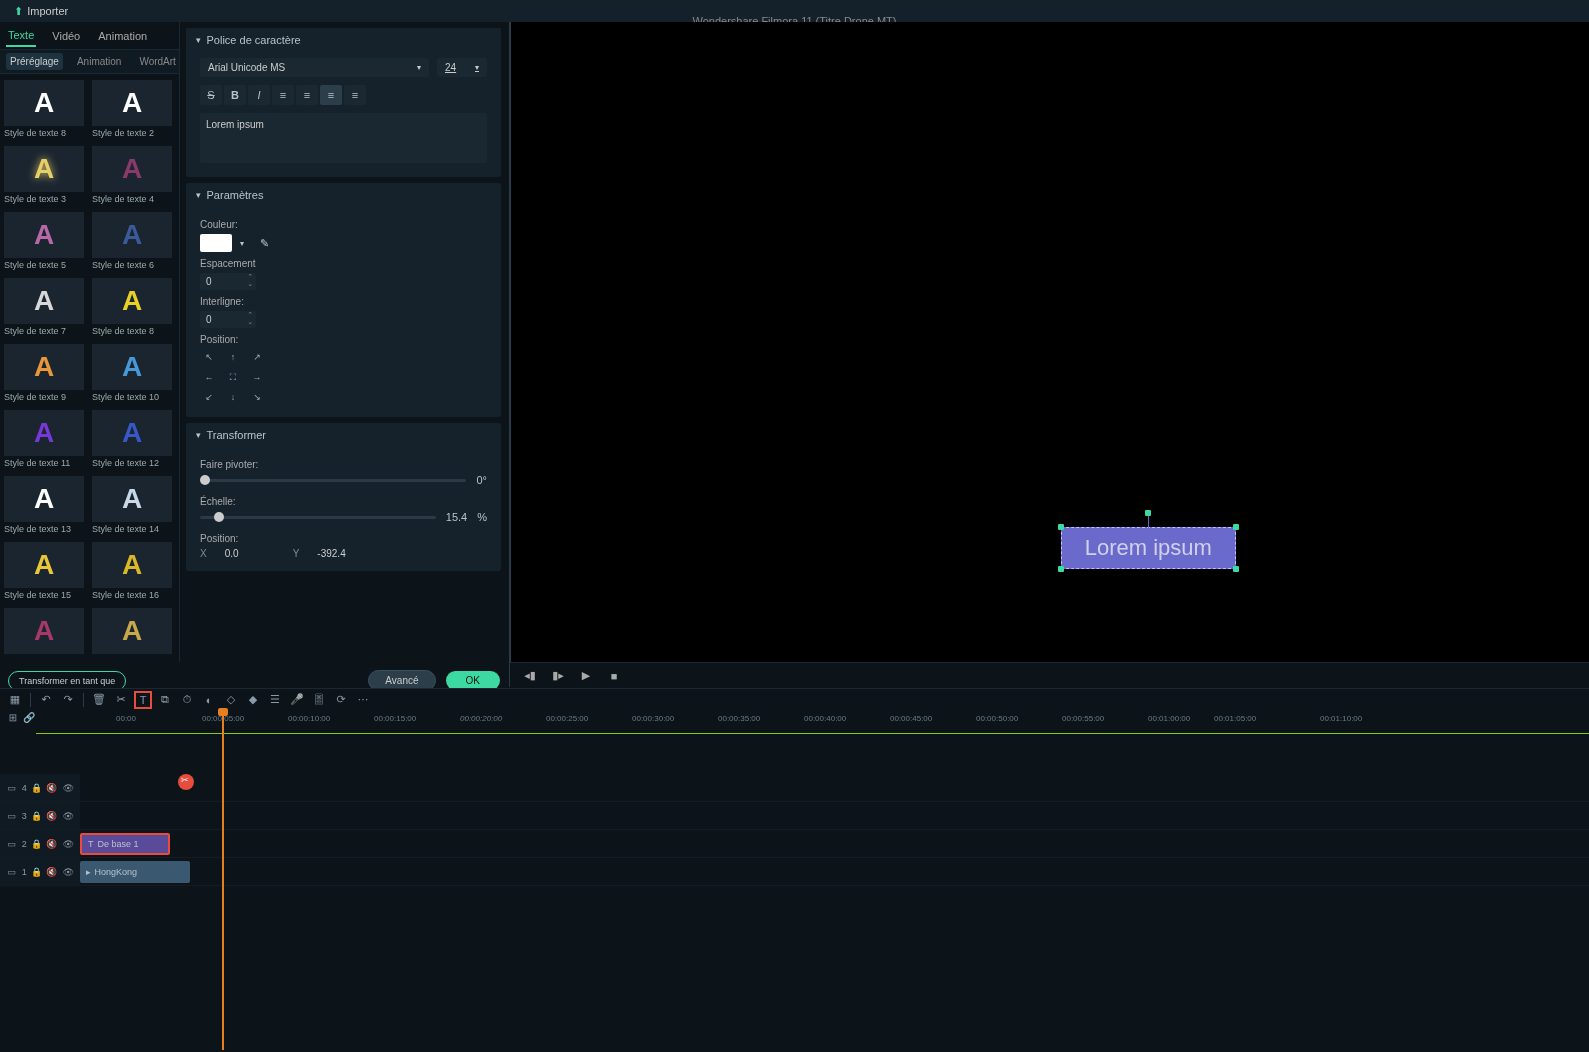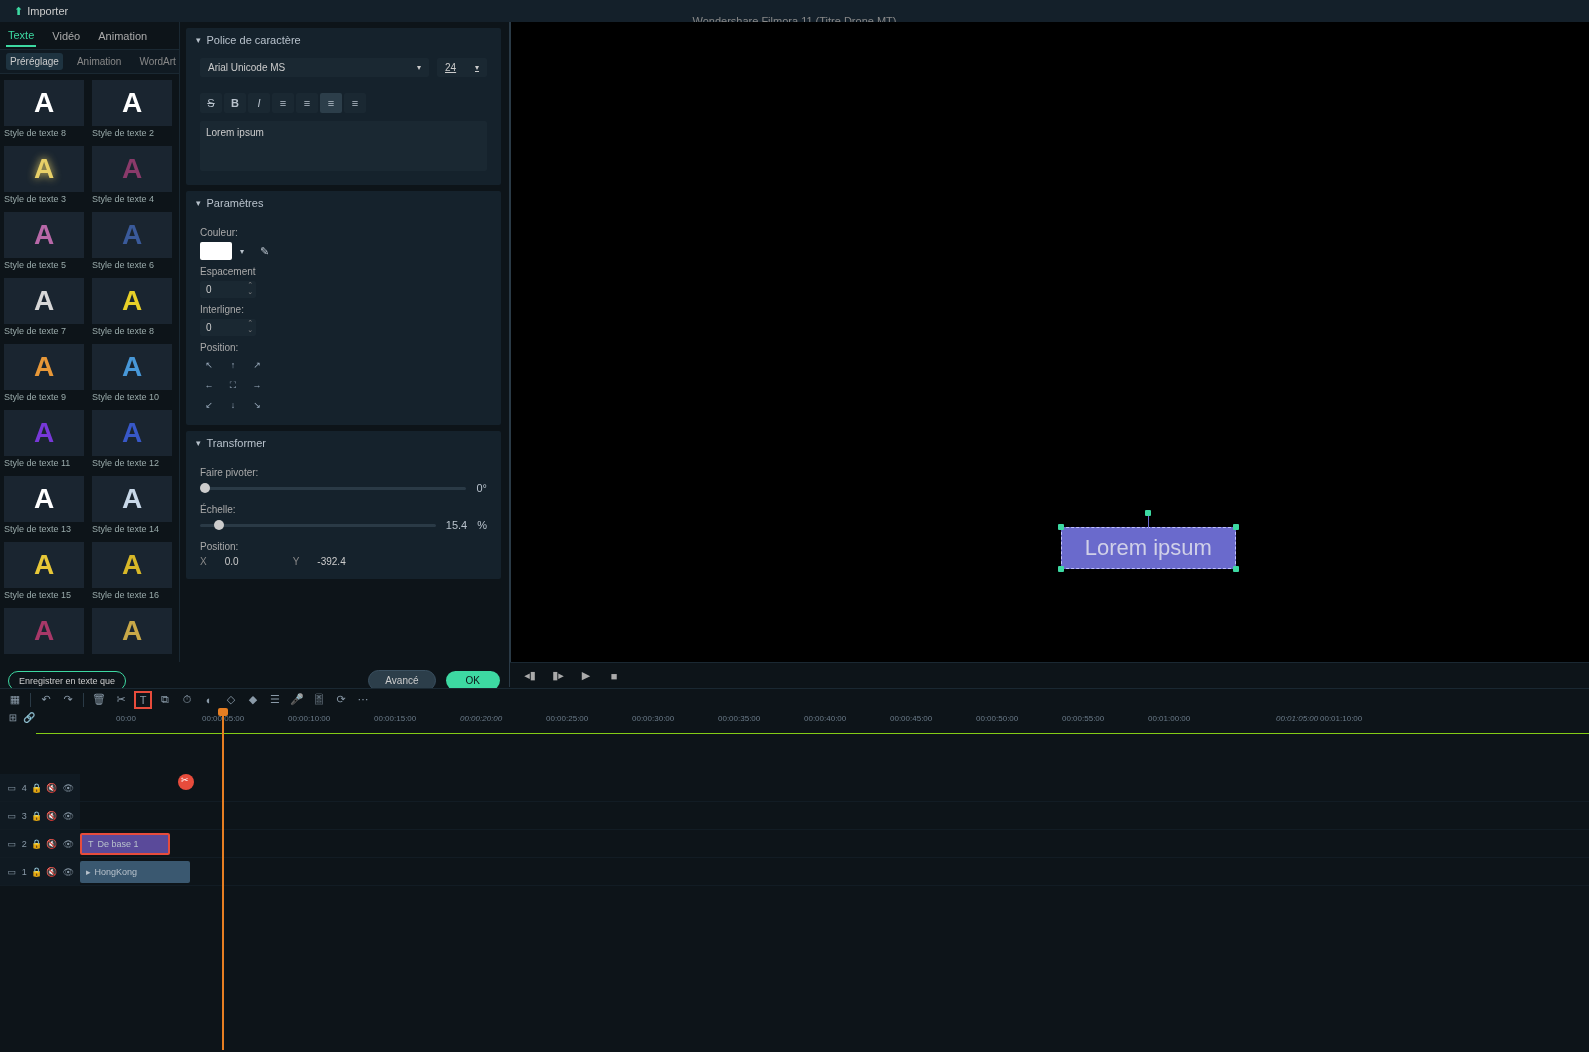--- a/index.html
+++ b/index.html
@@ -17,21 +17,21 @@
 .tabs-row2 .stab.active { background:#1e3340; color:#ccc; border-radius:3px;}
 .presets { display:flex; flex-wrap:wrap; padding:4px 0; overflow-y:auto; height:590px;}
 .preset { width:84px; height:66px; margin:0 2px 0 2px; text-align:center; cursor:pointer;}
 .preset .thumb { width:80px; height:46px; background:#1a2530; display:flex; align-items:center; justify-content:center; font-size:28px; font-weight:bold; margin:2px auto;}
 .preset .plabel { font-size:9px; color:#9aa; text-align:left; padding-left:2px;}
 .mid-col { width:327px; background:#0d1419; overflow-y:auto; padding:6px; }
 .panel { background:#15222c; margin-bottom:6px; border-radius:2px; }
 .panel-header { display:flex; align-items:center; padding:6px 10px; gap:6px; cursor:pointer; }
 .panel-header .chev { font-size:9px; }
 .panel-body { padding:6px 14px 12px 14px; }
-.font-row { display:flex; gap:8px; margin-bottom:16px;}
+.font-row { display:flex; gap:8px; margin-bottom:8px;}
 .font-select { flex:1; background:#1a2832; border:none; color:#ccc; padding:4px 8px; font-size:10px; border-radius:2px; display:flex; justify-content:space-between; align-items:center;}
 .size-select { width:50px; background:#1a2832; border:none; color:#ccc; padding:4px 8px; font-size:10px; border-radius:2px; display:flex; justify-content:space-between; align-items:center;text-decoration:underline;}
 .fmt-row { display:flex; gap:2px; margin-bottom:8px;}
 .fmt-btn { width:22px; height:20px; background:#1a2832; display:flex; align-items:center; justify-content:center; cursor:pointer; font-size:11px; border-radius:2px;}
 .fmt-btn.active { background:#2c3e4a; }
 .text-input { width:100%; height:50px; background:#1a2832; border:none; color:#ccc; padding:6px; font-size:10px; resize:none; border-radius:2px;}
 .param-label { font-size:10px; color:#aaa; margin:6px 0 4px 0; }
 .color-row { display:flex; gap:8px; align-items:center; }
 .color-swatch { width:32px; height:18px; background:#fff; border-radius:2px; }
 .num-input { width:56px; background:#1a2832; border:none; color:#ccc; padding:3px 18px 3px 6px; font-size:10px; border-radius:2px; position:relative;}
@@ -287,21 +287,21 @@
         <div class="sel-handle" style="right:-4px;bottom:-4px;"></div>
         <div class="sel-handle" style="left:50%;top:-18px;margin-left:-3px;"></div>
       </div>
     </div>
     <div class="preview-scrub"></div>
   </div>
 </div>
 
 <div style="position:absolute; left:0; top:662px; width:508px; background:#0d1419;">
   <div class="bottom-btns">
-    <button class="save-as-btn">Enregistrer en texte que</button>
+    <button class="save-as-btn">Transformer en tant que</button>
     <div class="spacer"></div>
     <button class="adv-btn">Avancé</button>
     <button class="ok-btn">OK</button>
   </div>
 </div>
 
 <div class="transport" style="position:absolute; top:662px; left:0; width:100%;">
   <div class="trans-btn">◂▮</div>
   <div class="trans-btn">▮▸</div>
   <div class="trans-btn">▶</div>
@@ -342,21 +342,21 @@
     <div class="ruler-tick" style="left: 338px;">00:00:15:00</div>
     <div class="ruler-tick" style="left: 424px; font-style: italic;">00:00:20:00</div>
     <div class="ruler-tick" style="left: 510px;">00:00:25:00</div>
     <div class="ruler-tick" style="left: 596px;">00:00:30:00</div>
     <div class="ruler-tick" style="left: 682px;">00:00:35:00</div>
     <div class="ruler-tick" style="left: 768px;">00:00:40:00</div>
     <div class="ruler-tick" style="left: 854px;">00:00:45:00</div>
     <div class="ruler-tick" style="left: 940px;">00:00:50:00</div>
     <div class="ruler-tick" style="left: 1026px;">00:00:55:00</div>
     <div class="ruler-tick" style="left: 1112px;">00:01:00:00</div>
-    <div class="ruler-tick" style="left: 1240px; font-style: italic;">00:01:05:00</div>
+    <div class="ruler-tick" style="left: 1178px;">00:01:05:00</div>
     <div class="ruler-tick" style="left: 1284px;">00:01:10:00</div>
   </div>
 
 <div class="tracks-area" style="position:absolute; top:734px; left:0; width:100%;">
   <div class="cut-marker" style="left:178px; top:40px;"></div>
   <div style="height:40px;"></div>
   <div class="track-row">
     <div class="track-head">
       <span class="ico">▭</span>
       <span>4</span>

